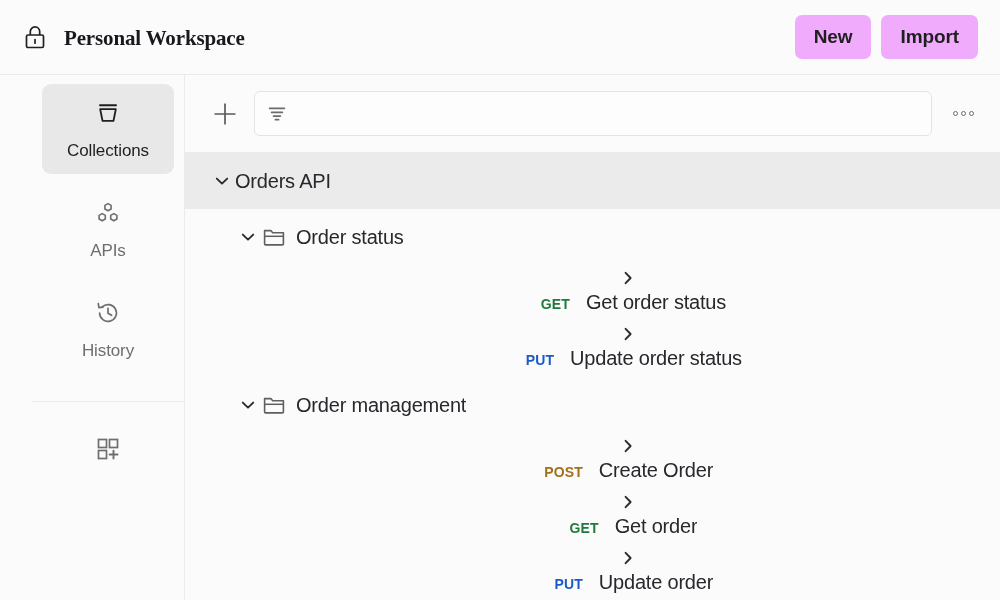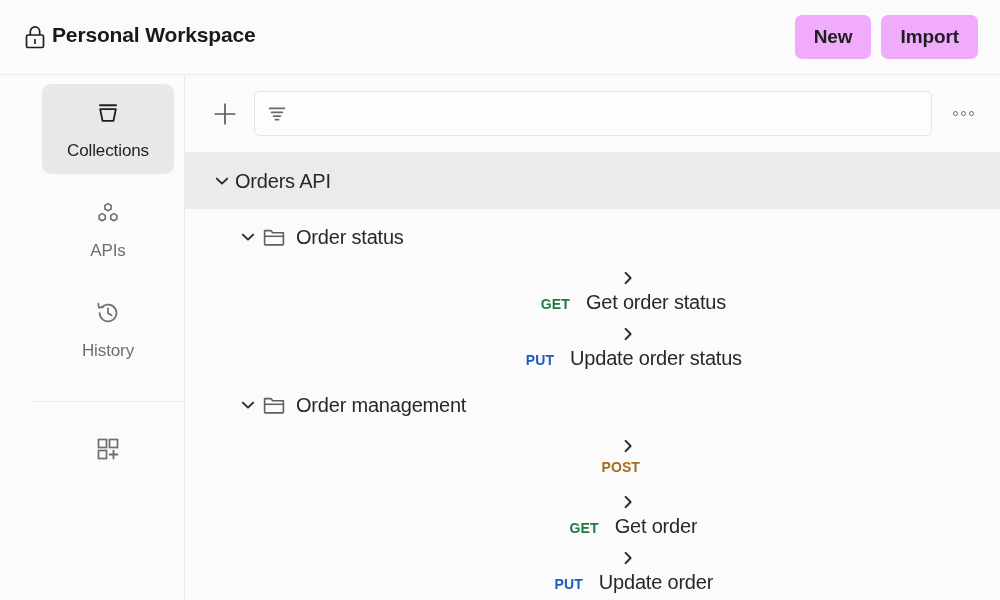--- a/index.html
+++ b/index.html
@@ -32,22 +32,23 @@
     flex: 0 0 75px;
     display: flex;
     align-items: center;
     padding: 0 22px 0 22px;
     border-bottom: 1px solid #ebebeb;
     background: #fbfbfb;
   }
 
   .workspace-group {
     display: flex;
-    align-items: flex-start;
-    gap: 4px;
+    align-items: flex-end;
+    gap: 16px;
+    font-family: Liberation Serif, serif;
   }
 
   .lock-icon {
     width: 26px;
     height: 28px;
     display: flex;
     align-items: center;
     justify-content: center;
     color: #1f1f1f;
   }
@@ -475,20 +476,21 @@
           <div class="tree-row lvl-2">
             <span class="twisty">
               <svg width="20" height="20" viewBox="0 0 20 20" fill="none">
                 <polyline points="7.6,4.8 12.6,10 7.6,15.2" stroke="currentColor" stroke-width="1.9" stroke-linecap="round" stroke-linejoin="round" fill="none"></polyline>
               </svg>
             </span>
             <span class="method-wrap">
               <span class="method-slot">
                 <span class="method" style="color: rgb(161, 112, 26);">POST</span>
               </span>
+              <span class="row-label">Create Order</span>
             </span>
           </div>
           <div class="tree-row lvl-2">
             <span class="twisty">
               <svg width="20" height="20" viewBox="0 0 20 20" fill="none">
                 <polyline points="7.6,4.8 12.6,10 7.6,15.2" stroke="currentColor" stroke-width="1.9" stroke-linecap="round" stroke-linejoin="round" fill="none"></polyline>
               </svg>
             </span>
             <span class="method-wrap">
               <span class="method-slot">

